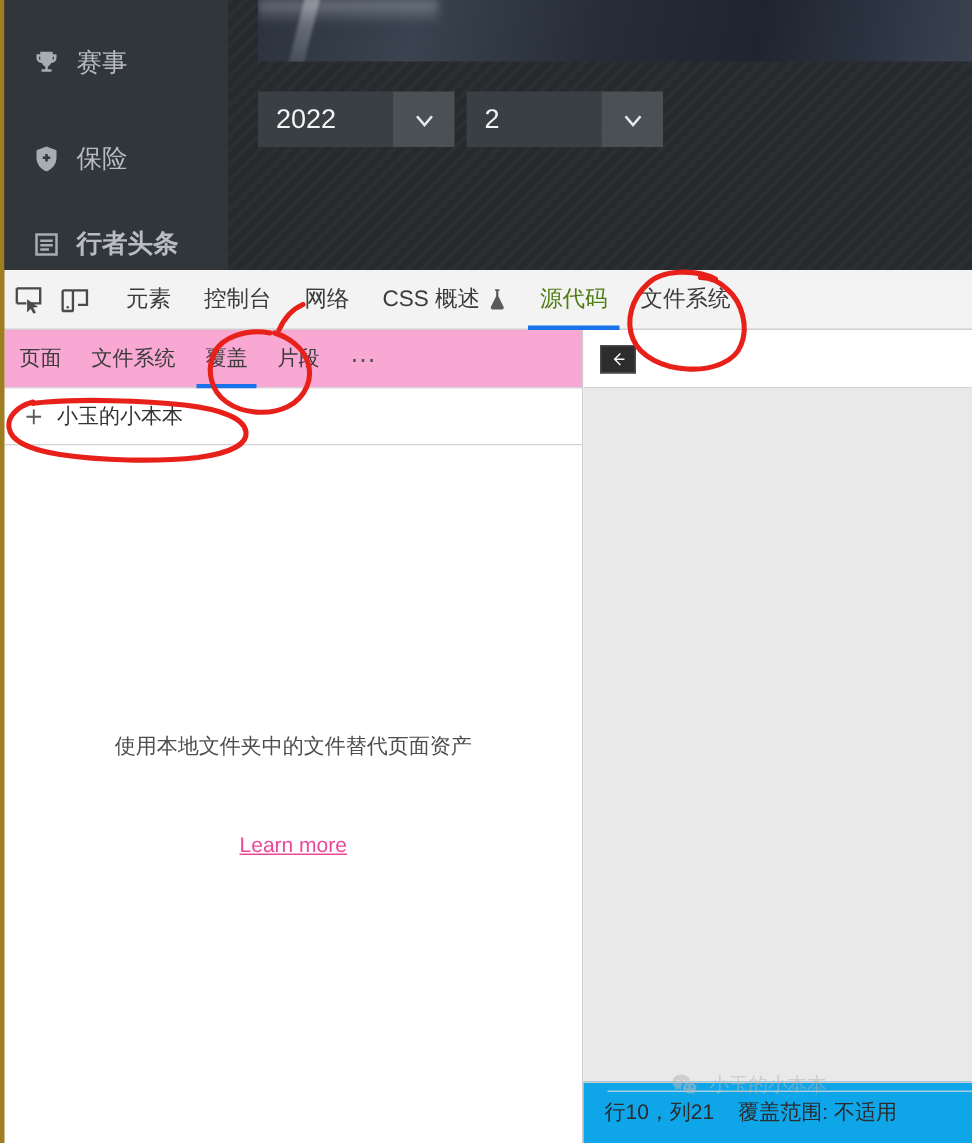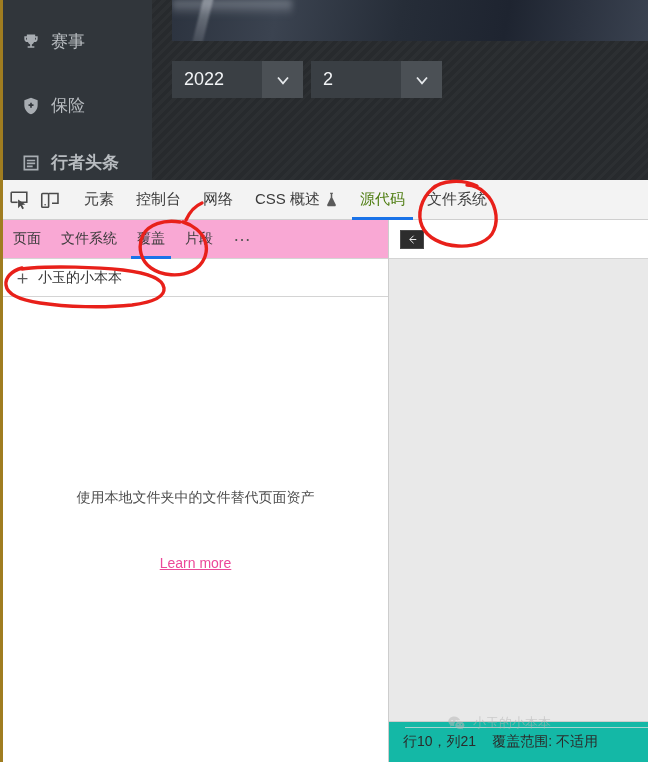--- a/index.html
+++ b/index.html
@@ -159,21 +159,21 @@
   #editor-body{
     position:absolute;left:0;top:39px;width:259px;height:503px;background:#e9e9e9;
   }
   #pane-divider{
     position:absolute;left:388px;top:40px;width:1px;height:542px;background:#cdcdcd;
   }
 
   
   #statusbar{
     position:absolute;left:389px;top:541px;width:259px;height:41px;
-    background:#14b8a6;border-top:1px solid #cdcdcd;
+    background:#0ea5e9;border-top:1px solid #cdcdcd;
     display:flex;align-items:center;box-sizing:border-box;
   }
   #st-pos{margin-left:14px;font-size:14px;color:#2b2b2b;white-space:nowrap;}
   #st-cov{margin-left:16px;font-size:14px;color:#2b2b2b;white-space:nowrap;text-align:center;}
 
   
   #watermark{
     position:absolute;left:447px;top:714px;display:flex;gap:7px;
     opacity:.55;pointer-events:none;
   }

